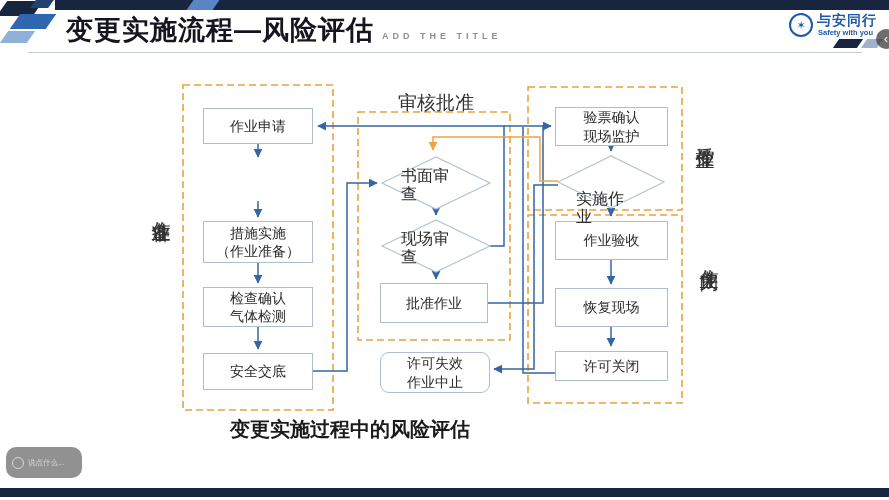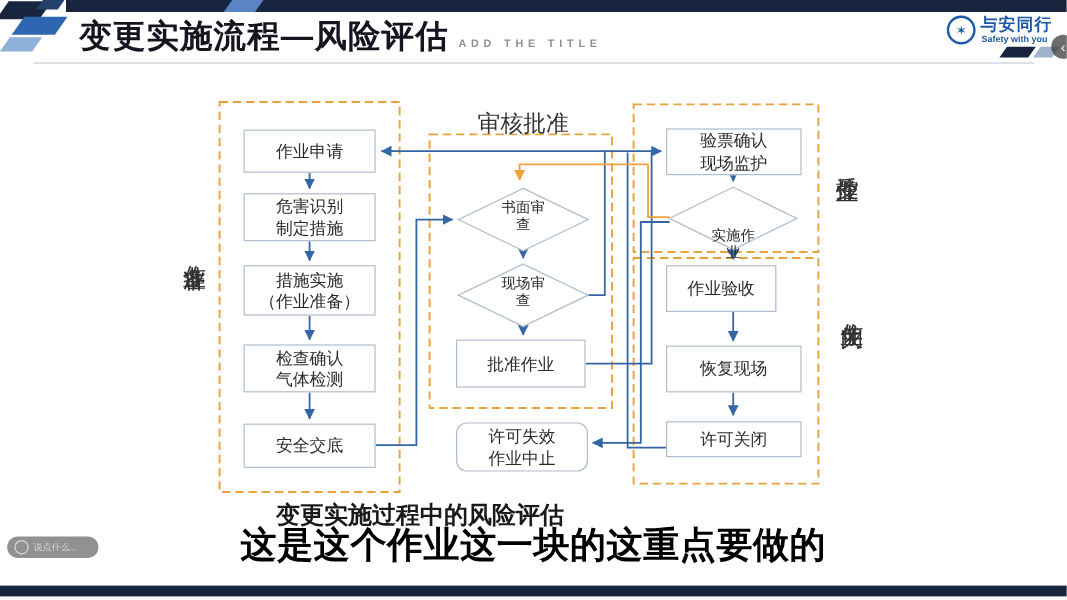--- a/index.html
+++ b/index.html
@@ -36,28 +36,28 @@
 
   
   #wires{position:absolute;left:0;top:0;z-index:1;}
   .ln-b{stroke:var(--arrow-blue);stroke-width:1.5;fill:none;}
   .ln-o{stroke:var(--arrow-orange);stroke-width:1.5;fill:none;}
   .dash-rect{stroke:var(--dashed);stroke-width:1.6;fill:none;stroke-dasharray:7 4;}
   .diamond{fill:#ffffff;stroke:#B6C3D2;stroke-width:1.2;}
 
   .fnode{position:absolute;z-index:2;background:#ffffff;border:1px solid var(--node-border);display:flex;align-items:center;justify-content:center;text-align:center;font-size:14px;color:#2B2B2B;white-space:pre-line;line-height:1.3;box-sizing:border-box;}
   .fnode.rounded{border-radius:9px;}
-  .dtext{position:absolute;z-index:2;width:70px;text-align:center;font-size:12px;color:#2B2B2B;white-space:pre-line;line-height:1.15;background:transparent;}
+  .dtext{position:absolute;z-index:2;width:70px;font-size:16px;color:#2B2B2B;white-space:pre-line;line-height:1.15;background:transparent;}
   .glabel{position:absolute;z-index:2;font-size:19px;color:#333;}
   .vlabel{writing-mode:vertical-rl;letter-spacing:1px;}
   .caption{position:absolute;left:230px;top:416px;width:440px;text-align:left;font-size:20px;font-weight:700;color:#1A1A1A;z-index:2;}
   .subtitle{position:absolute;left:0;top:434px;width:889px;text-align:center;font-size:30px;font-weight:900;color:#000;z-index:3;letter-spacing:0.5px;}
 
   
-  .chat-pill{position:absolute;left:6px;top:447px;width:76px;height:18px;border-radius:10px;background:rgba(130,130,130,0.88);display:flex;align-items:center;padding:2px 6px;box-sizing:border-box;z-index:4;cursor:text;}
+  .chat-pill{position:absolute;left:6px;top:447px;width:76px;height:31px;border-radius:10px;background:rgba(130,130,130,0.88);display:flex;align-items:center;padding:2px 6px;box-sizing:border-box;z-index:4;cursor:text;}
   .chat-icon{width:10px;height:10px;border:1px solid #D8D8D8;border-radius:50%;margin-right:4px;flex:0 0 auto;}
   .chat-text{font-size:7.5px;color:#DCDCDC;white-space:nowrap;overflow:hidden;}
 
   .bottombar{position:absolute;left:0;top:488px;width:889px;height:9px;background:var(--navy);}
 </style>
 </head>
 <body>
 
 <div id="stage">
 
@@ -120,50 +120,47 @@
     <path class="ln-b" d="M555,373 L523,373 L523,127"></path>
 
     <path class="ln-o" d="M558,181 L540,181 L540,137 L433,137 L433,150" marker-end="url(#mO)"></path>
 
     <polygon class="diamond" points="382,183 436,157 490,183 436,209"></polygon>
     <polygon class="diamond" points="382,246 436,220 490,246 436,272"></polygon>
     <polygon class="diamond" points="558,182 611,156 664,182 611,208"></polygon>
   </svg>
 
   <div class="fnode" style="left:203px;top:108px;width:110px;height:36px;text-align:right;">作业申请</div>
-  <div class="fnode" style="left:203px;top:161px;width:110px;height:40px;">危害识别
-制定措施</div>
   <div class="fnode" style="left:203px;top:221px;width:110px;height:42px;">措施实施
 （作业准备）</div>
   <div class="fnode" style="left:203px;top:287px;width:110px;height:40px;">检查确认
 气体检测</div>
   <div class="fnode" style="left:203px;top:353px;width:110px;height:37px;">安全交底</div>
   <div class="fnode" style="left:380px;top:283px;width:108px;height:40px;">批准作业</div>
   <div class="fnode rounded" style="left:380px;top:352px;width:110px;height:41px;">许可失效
 作业中止</div>
   <div class="fnode" style="left:555px;top:107px;width:113px;height:39px;">验票确认
 现场监护</div>
-  <div class="fnode" style="left:555px;top:221px;width:92px;height:39px;">作业验收</div>
+  <div class="fnode" style="left:555px;top:221px;width:113px;height:39px;">作业验收</div>
   <div class="fnode" style="left:555px;top:288px;width:113px;height:39px;">恢复现场</div>
   <div class="fnode" style="left:555px;top:351px;width:113px;height:30px;">许可关闭</div>
 
   <div class="dtext" style="left:401px;top:167px;">书面审
 查</div>
   <div class="dtext" style="left:401px;top:230px;">现场审
 查</div>
   <div class="dtext" style="left:576px;top:166px;margin-top:24px;">实施作
 业</div>
 
   <div class="glabel" style="left:396px;top:90px;width:80px;text-align:center;">审核批准</div>
   <div class="glabel vlabel" style="left:148px;top:206px;">作业准备</div>
   <div class="glabel vlabel" style="left:692px;top:132px;">受控作业</div>
   <div class="glabel vlabel" style="left:696px;top:254px;">作业关闭</div>
 
   <div class="caption">变更实施过程中的风险评估</div>
-  <div class="subtitle">这是这个作业这一块的这重点要做的</div>
 
   <div class="chat-pill">
     <span class="chat-icon"></span>
     <span class="chat-text">说点什么...</span>
   </div>
 
   <div class="bottombar"></div>
 </div>
 
 </body></html>

